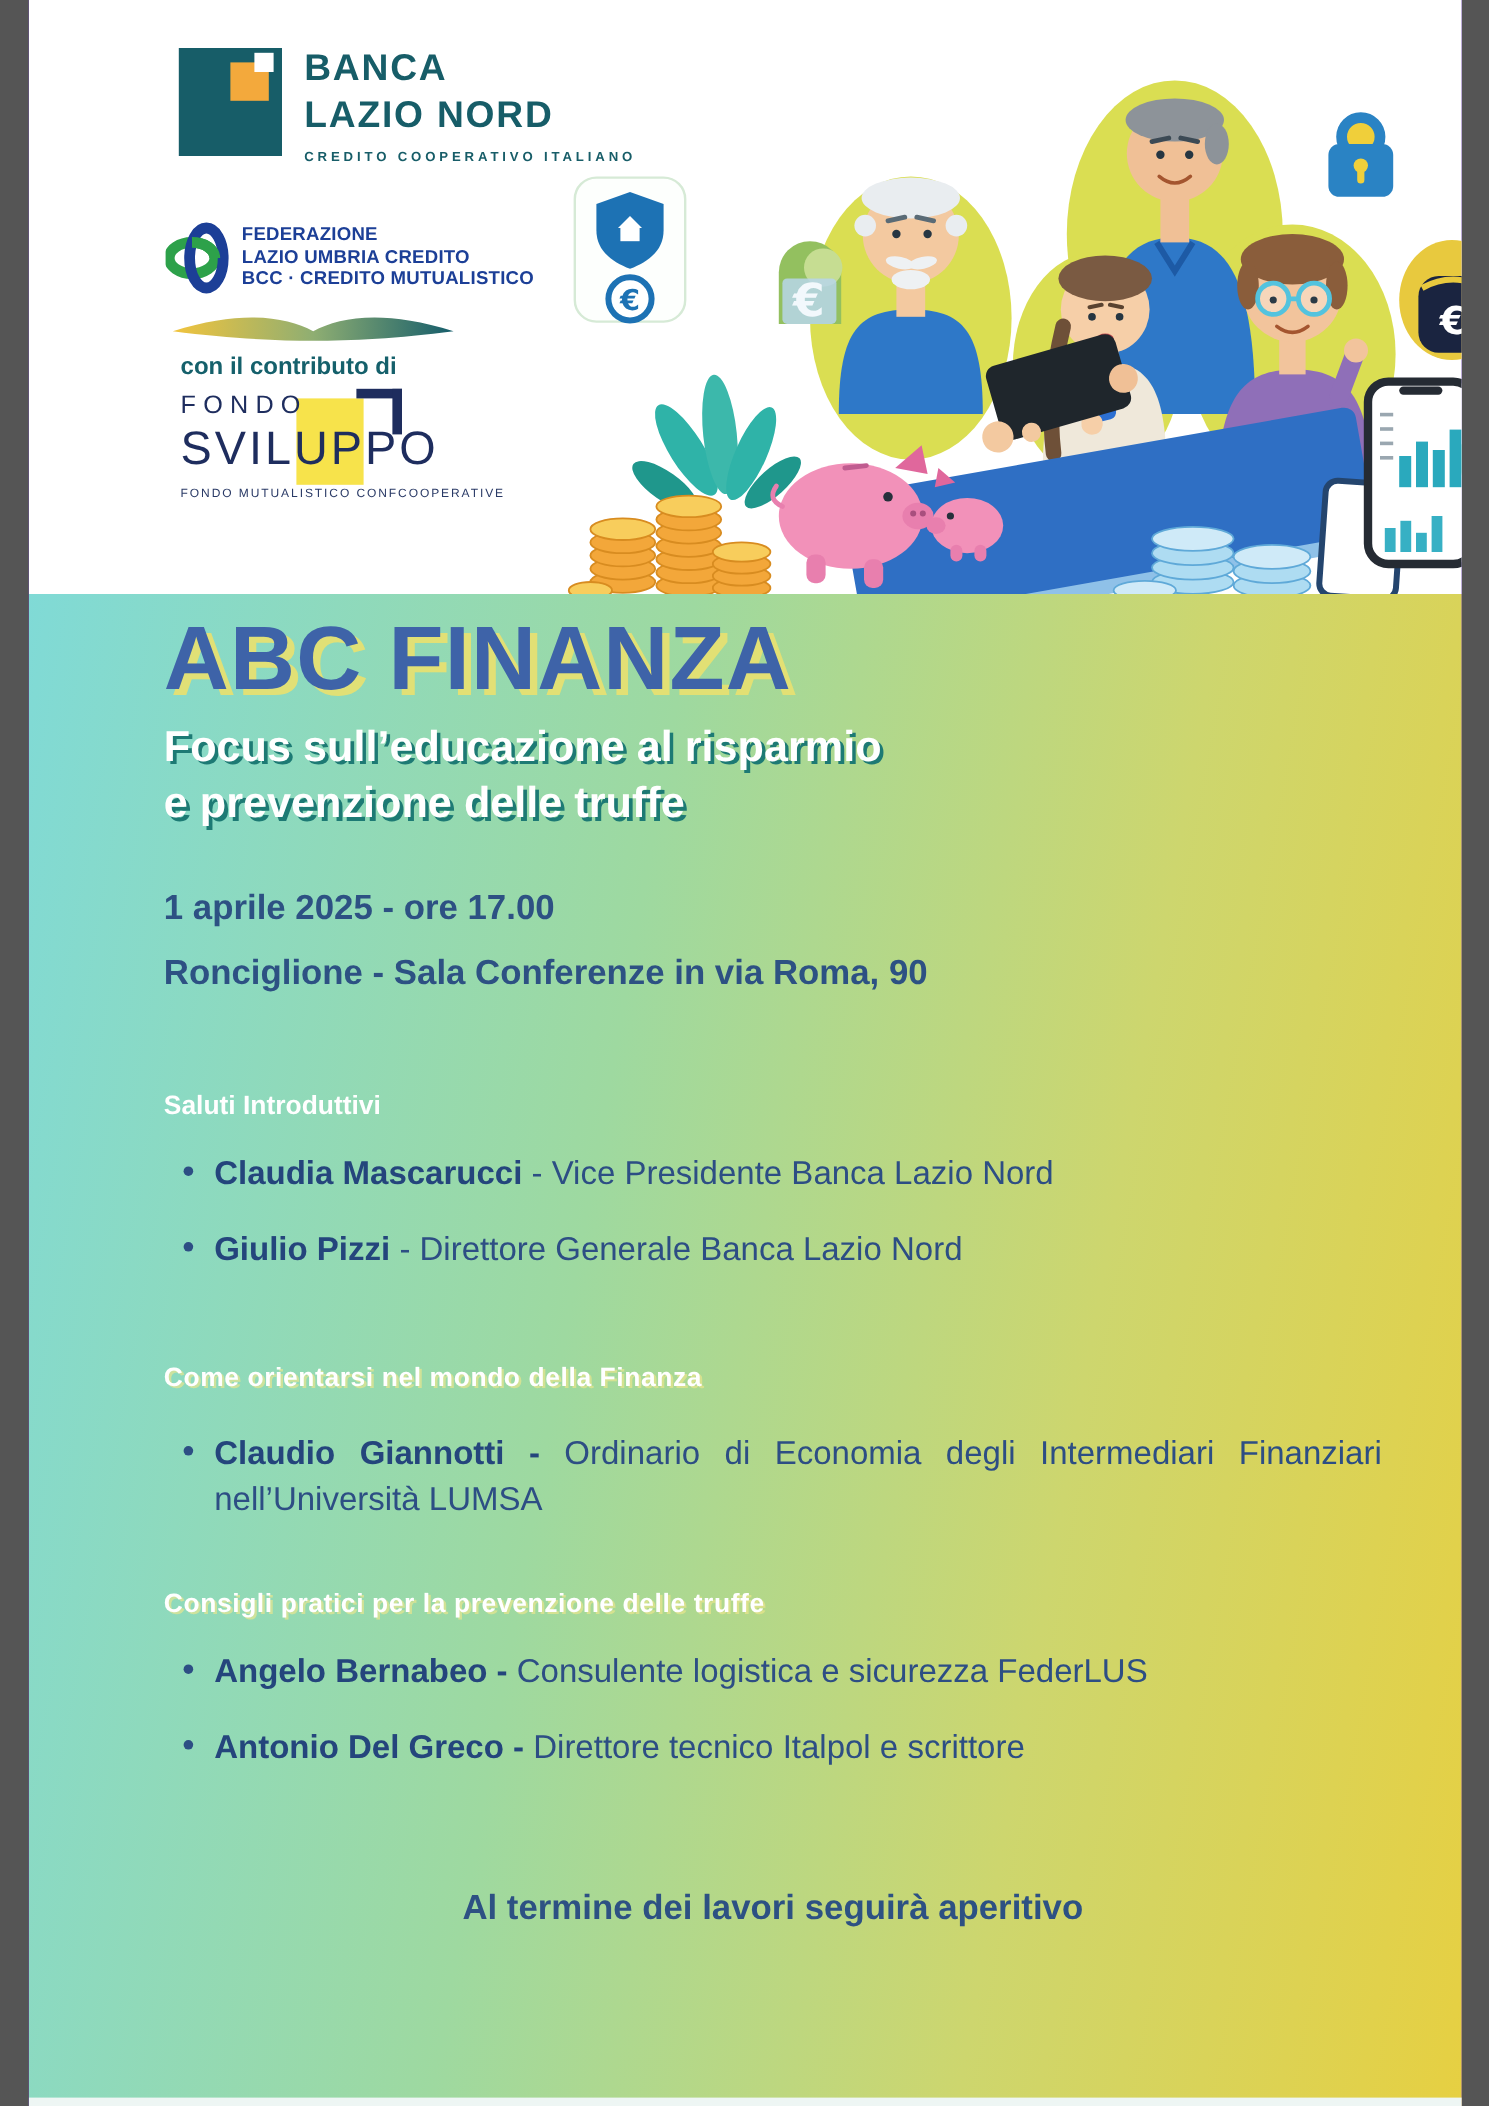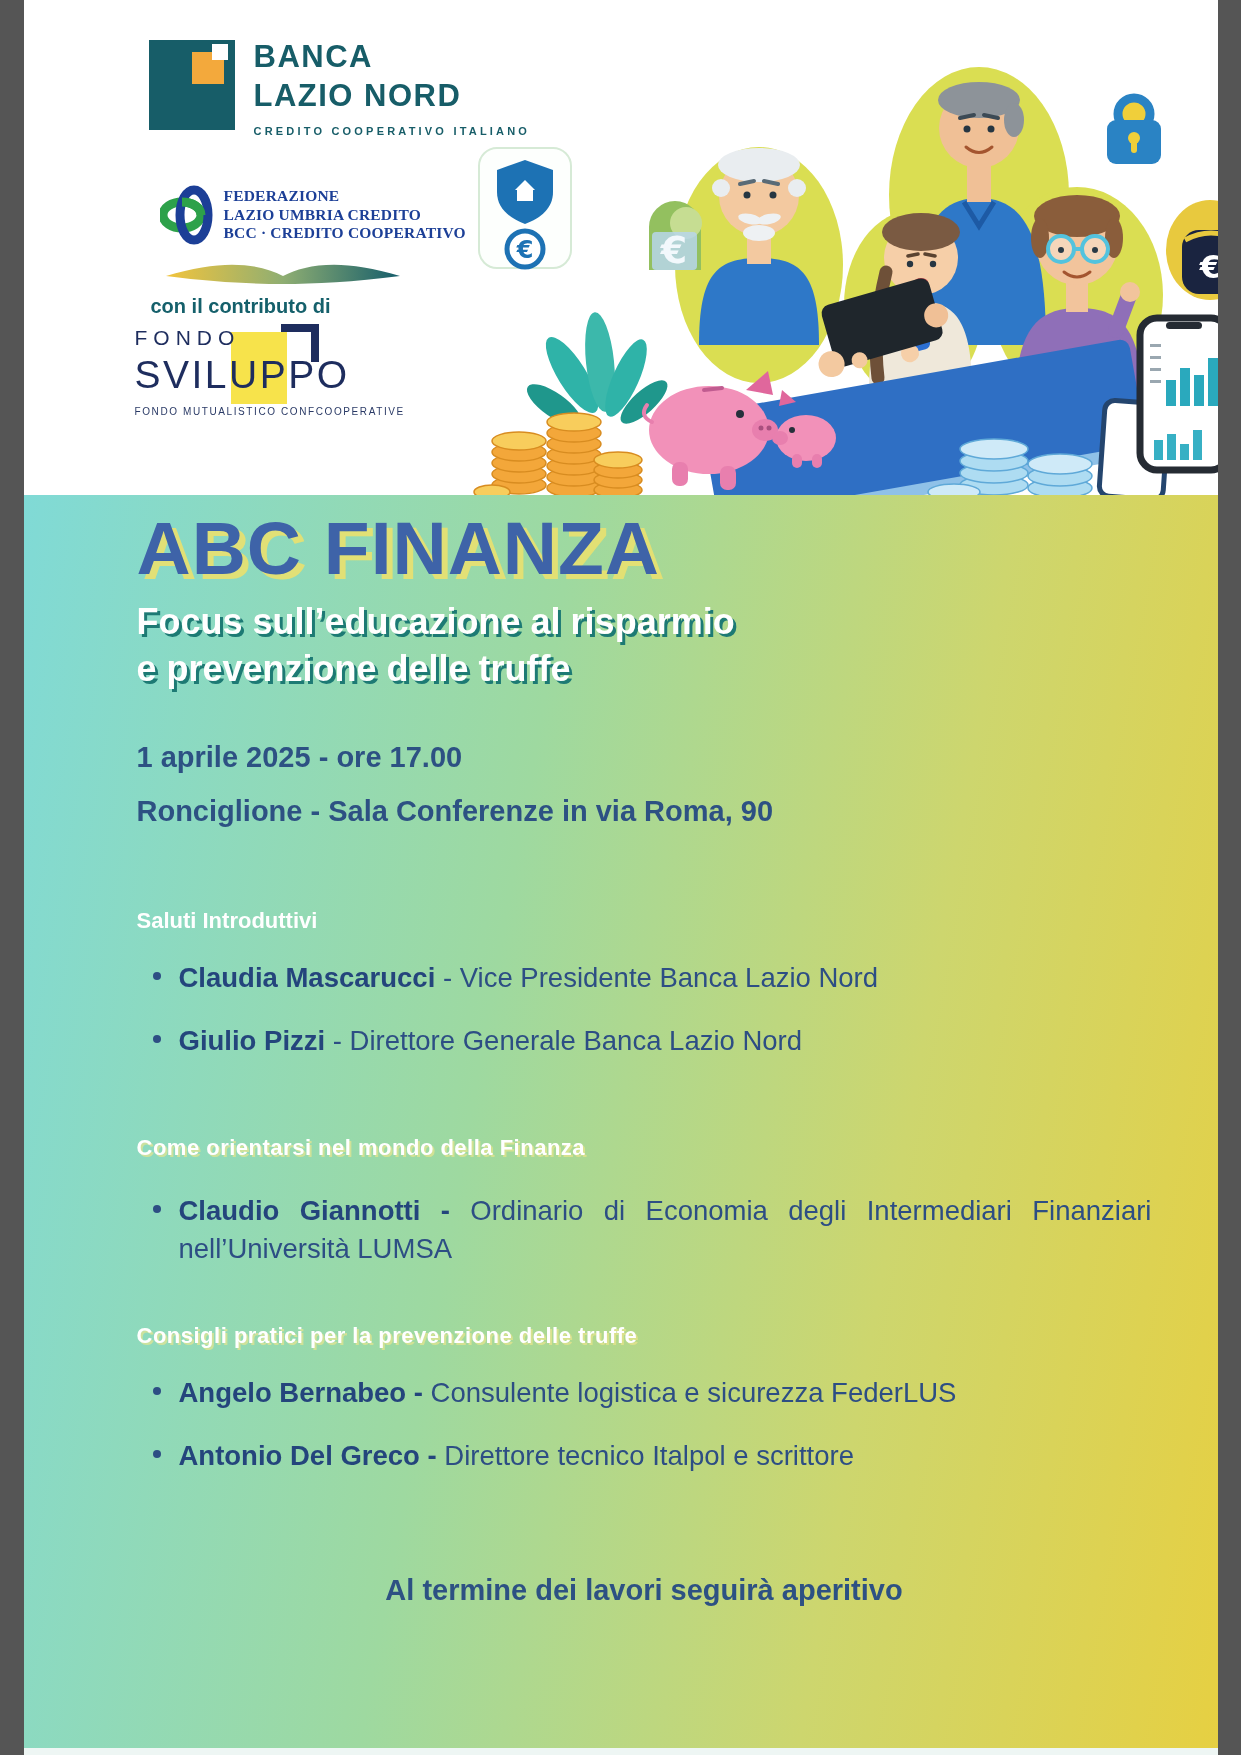--- a/index.html
+++ b/index.html
@@ -16,29 +16,29 @@
   .banca-logo{ position:absolute; left:125px; top:38px; display:flex; }
   .banca-mark{ position:relative; width:88px; height:92px; }
   .banca-mark .sq-teal{ position:absolute; left:0; top:2px; width:86px; height:90px; background:#175d68; }
   .banca-mark .sq-orange{ position:absolute; left:43px; top:14px; width:32px; height:32px; background:#f3a93c; }
   .banca-mark .sq-white{ position:absolute; left:63px; top:6px; width:16px; height:16px; background:#ffffff; }
   .banca-text{ margin-left:17px; color:#175d68; }
   .banca-text .l1,.banca-text .l2{ font-size:31px; font-weight:700; letter-spacing:1.5px; line-height:1.25; }
   .banca-text .tag{ margin-top:9px; font-size:11px; font-weight:700; letter-spacing:3.2px; }
 
   
-  .fed-logo{ position:absolute; left:136px; top:178px;font-family:Liberation Serif, serif; }
+  .fed-logo{ position:absolute; left:114px; top:178px; }
   .fed-row{ display:flex; align-items:center; }
   .fed-rings{ width:58px; height:74px; }
   .fed-text{ margin-left:6px; color:#1c3f97; font-weight:700; font-size:15.5px; line-height:1.22; letter-spacing:.2px; }
   .fed-swoosh{ display:block; margin-top:4px; margin-left:4px; }
 
   
   .contributo{ position:absolute; left:127px; top:295px; font-size:20px; font-weight:700; color:#15606b; }
-  .fondo-logo{ position:absolute; left:111px; top:326px; width:280px; color:#1e2d5e; }
+  .fondo-logo{ position:absolute; left:127px; top:326px; width:280px; color:#1e2d5e; }
   .fondo-yellow{ position:absolute; left:96px; top:6px; width:56px; height:72px; background:#f7e34b; }
   .fondo-bracket{ position:absolute; left:146px; top:-2px; width:38px; height:38px; border-top:8px solid #1e2d5e; border-right:8px solid #1e2d5e; }
   .fondo-l1{ position:relative; font-size:21px; letter-spacing:6px; font-weight:400; }
   .fondo-l2{ position:relative; font-size:39px; letter-spacing:2.5px; font-weight:400; margin-top:3px; }
   .fondo-tag{ position:relative; margin-top:9px; font-size:10px; letter-spacing:1.6px; color:#2a3a66; }
 
   .illustration{ position:absolute; left:430px; top:30px; width:811px; height:465px; }
 
   
   .band{
@@ -105,21 +105,21 @@
     <div class="fed-logo">
       <div class="fed-row">
         <svg class="fed-rings" viewBox="0 0 58 74">
           <ellipse cx="22" cy="37" rx="19" ry="13" fill="none" stroke="#2da14a" stroke-width="9"></ellipse>
           <ellipse cx="34" cy="37" rx="14" ry="25" fill="none" stroke="#1c3f97" stroke-width="9"></ellipse>
           <path d="M22 24 a19 13 0 0 1 19 13" fill="none" stroke="#2da14a" stroke-width="9"></path>
         </svg>
         <div class="fed-text">
           <div>FEDERAZIONE</div>
           <div>LAZIO UMBRIA CREDITO</div>
-          <div>BCC · CREDITO COOPERATIVO</div>
+          <div>BCC · CREDITO MUTUALISTICO</div>
         </div>
       </div>
       <svg class="fed-swoosh" width="238" height="30" viewBox="0 0 238 30">
         <defs>
           <linearGradient id="swoosh" x1="0" y1="0" x2="1" y2="0">
             <stop offset="0" stop-color="#f2c43d"></stop>
               <stop offset="0.5" stop-color="#8fae72"></stop>
               <stop offset="1" stop-color="#155d6b"></stop>
           </linearGradient>
         </defs>

